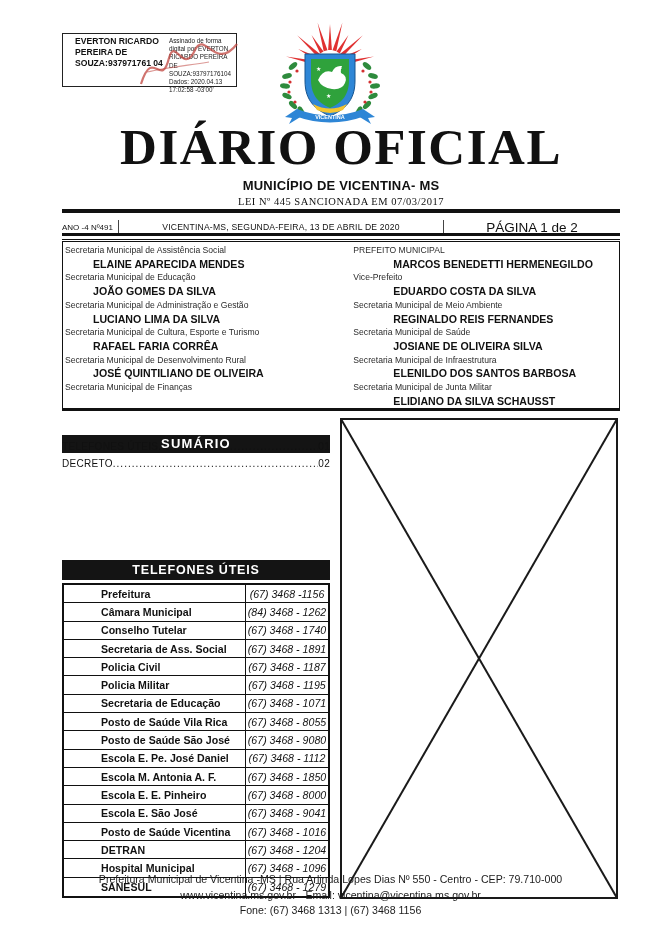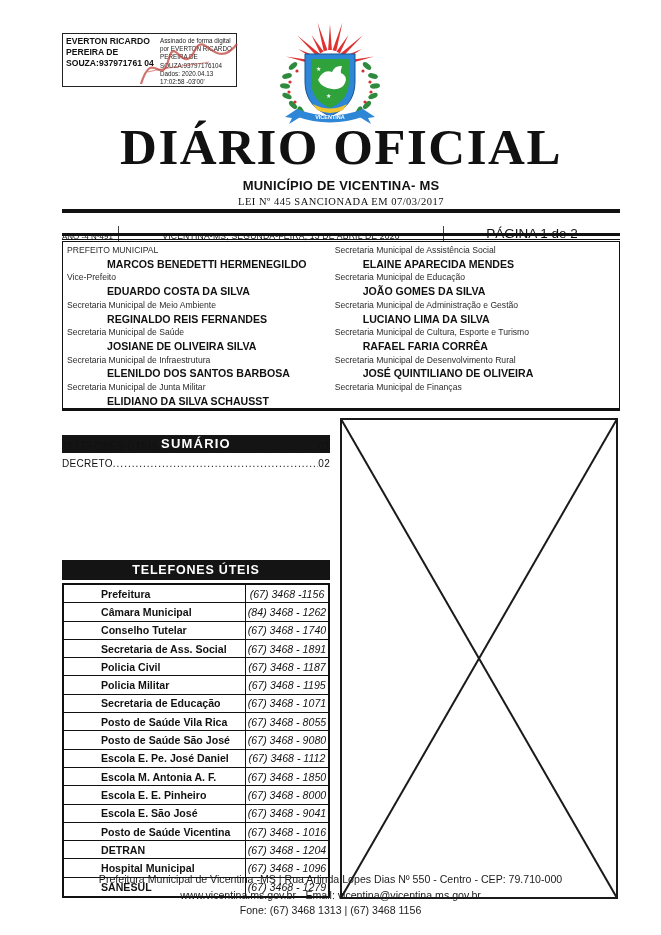--- a/index.html
+++ b/index.html
@@ -1,38 +1,38 @@
 <!DOCTYPE html>
 <html><head>
 <meta charset="utf-8">
 <style>
   html,body{margin:0;padding:0;background:#fff;}
   .page{position:relative;width:661px;height:935px;background:#fff;overflow:hidden;
         font-family:"Liberation Sans",sans-serif;color:#111;}
 
   
   .sig-box{position:absolute;left:62px;top:33px;width:175px;height:54px;
-           border:1.6px solid #222;box-sizing:border-box;display:flex;background:#fff;}
+           border:1.6px solid #222;box-sizing:border-box;display:flex;background:#fff;padding-left:9px;}
   .sig-left{width:90px;padding:2px 0 0 3px;font-weight:bold;font-size:8.6px;line-height:1.28;}
   .sig-right{flex:1;padding:3px 2px 0 4px;font-size:6.3px;line-height:1.3;color:#222;}
   .sig-squiggle{position:absolute;left:50px;top:-6px;pointer-events:none;}
 
   
   .logo{position:absolute;left:273px;top:16px;width:114px;height:108px;}
 
   
   .masthead{position:absolute;left:62px;top:122px;width:558px;text-align:center;}
   .title{font-family:"Liberation Serif",serif;font-weight:bold;font-size:51px;
          line-height:51px;letter-spacing:1.5px;white-space:nowrap;}
   .muni{font-size:13px;font-weight:bold;margin-top:5px;letter-spacing:.2px;}
   .law{font-family:"Liberation Serif",serif;font-size:10.5px;margin-top:3px;letter-spacing:.5px;}
 
   
   .rule-top{position:absolute;left:62px;top:209px;width:558px;height:4px;background:#111;}
-  .edition{position:absolute;left:62px;top:213px;width:558px;height:28px;display:flex;align-items:flex-end;}
+  .edition{position:absolute;left:62px;top:213px;width:558px;height:28px;display:flex;align-items:center;}
   .ed-ano{width:56px;font-size:8px;white-space:nowrap;}
   .ed-sep{width:1px;height:15px;background:#444;}
   .ed-date{flex:1;text-align:center;font-size:8.6px;letter-spacing:.2px;white-space:nowrap;}
   .ed-page{width:176px;text-align:center;font-size:13.5px;white-space:nowrap;}
   .rule-double{position:absolute;left:62px;top:233px;width:558px;height:7px;
                border-top:3.6px solid #111;border-bottom:1.3px solid #111;box-sizing:border-box;}
 
   
   .officials{position:absolute;left:62px;top:241px;width:558px;height:170px;
              border:1.6px solid #111;border-bottom-width:3px;box-sizing:border-box;display:flex;background:#fff;}
@@ -149,48 +149,48 @@
   <div class="edition">
     <div class="ed-ano">ANO -4 Nº491</div>
     <div class="ed-sep"></div>
     <div class="ed-date">VICENTINA-MS, SEGUNDA-FEIRA, 13 DE ABRIL DE 2020</div>
     <div class="ed-sep"></div>
     <div class="ed-page">PÁGINA 1 de 2</div>
   </div>
   <div class="rule-double"></div>
 
   <div class="officials">
+    <div class="off-col colR">
+      <div class="off-role">Secretaria Municipal de Assistência Social</div>
+      <div class="off-name">ELAINE APARECIDA MENDES</div>
+      <div class="off-role">Secretaria Municipal de Educação</div>
+      <div class="off-name">JOÃO GOMES DA SILVA</div>
+      <div class="off-role">Secretaria Municipal de Administração e Gestão</div>
+      <div class="off-name">LUCIANO LIMA DA SILVA</div>
+      <div class="off-role">Secretaria Municipal de Cultura, Esporte e Turismo</div>
+      <div class="off-name">RAFAEL FARIA CORRÊA</div>
+      <div class="off-role">Secretaria Municipal de Desenvolvimento Rural</div>
+      <div class="off-name">JOSÉ QUINTILIANO DE OLIVEIRA</div>
+      <div class="off-role">Secretaria Municipal de Finanças</div>
+      <div class="off-name"></div>
+    </div>
     <div class="off-col colL">
       <div class="off-role">PREFEITO MUNICIPAL</div>
       <div class="off-name">MARCOS BENEDETTI HERMENEGILDO</div>
       <div class="off-role">Vice-Prefeito</div>
       <div class="off-name">EDUARDO COSTA DA SILVA</div>
       <div class="off-role">Secretaria Municipal de Meio Ambiente</div>
       <div class="off-name">REGINALDO REIS FERNANDES</div>
       <div class="off-role">Secretaria Municipal de Saúde</div>
       <div class="off-name">JOSIANE DE OLIVEIRA SILVA</div>
       <div class="off-role">Secretaria Municipal de Infraestrutura</div>
       <div class="off-name">ELENILDO DOS SANTOS BARBOSA</div>
       <div class="off-role">Secretaria Municipal de Junta Militar</div>
       <div class="off-name">ELIDIANO DA SILVA SCHAUSST</div>
     </div>
-    <div class="off-col colR">
-      <div class="off-role">Secretaria Municipal de Assistência Social</div>
-      <div class="off-name">ELAINE APARECIDA MENDES</div>
-      <div class="off-role">Secretaria Municipal de Educação</div>
-      <div class="off-name">JOÃO GOMES DA SILVA</div>
-      <div class="off-role">Secretaria Municipal de Administração e Gestão</div>
-      <div class="off-name">LUCIANO LIMA DA SILVA</div>
-      <div class="off-role">Secretaria Municipal de Cultura, Esporte e Turismo</div>
-      <div class="off-name">RAFAEL FARIA CORRÊA</div>
-      <div class="off-role">Secretaria Municipal de Desenvolvimento Rural</div>
-      <div class="off-name">JOSÉ QUINTILIANO DE OLIVEIRA</div>
-      <div class="off-role">Secretaria Municipal de Finanças</div>
-      <div class="off-name"></div>
-    </div>
   </div>
 
   <div class="sumario-bar">SUMÁRIO</div>
   <div class="toc">
     <div class="toc-row">
       <span class="toc-label">TELEFONES ÚTEIS</span>
       <span class="toc-dots"></span>
       <span class="toc-page">01</span>
     </div>
     <div class="toc-row">

